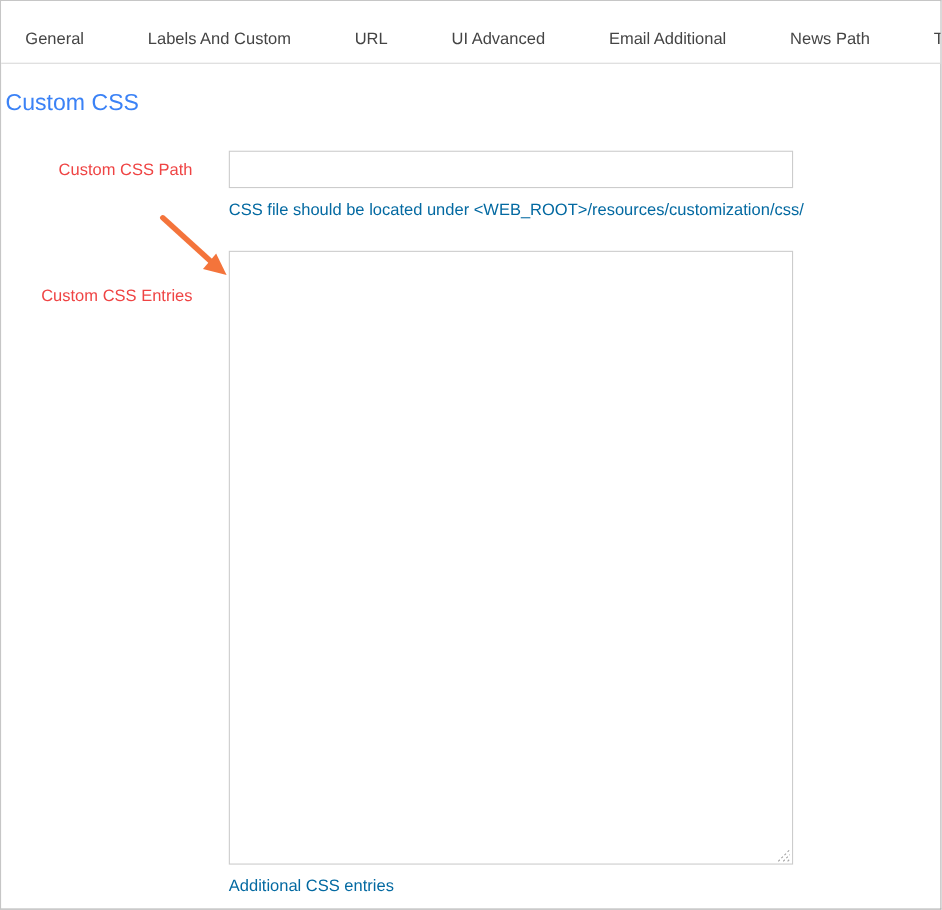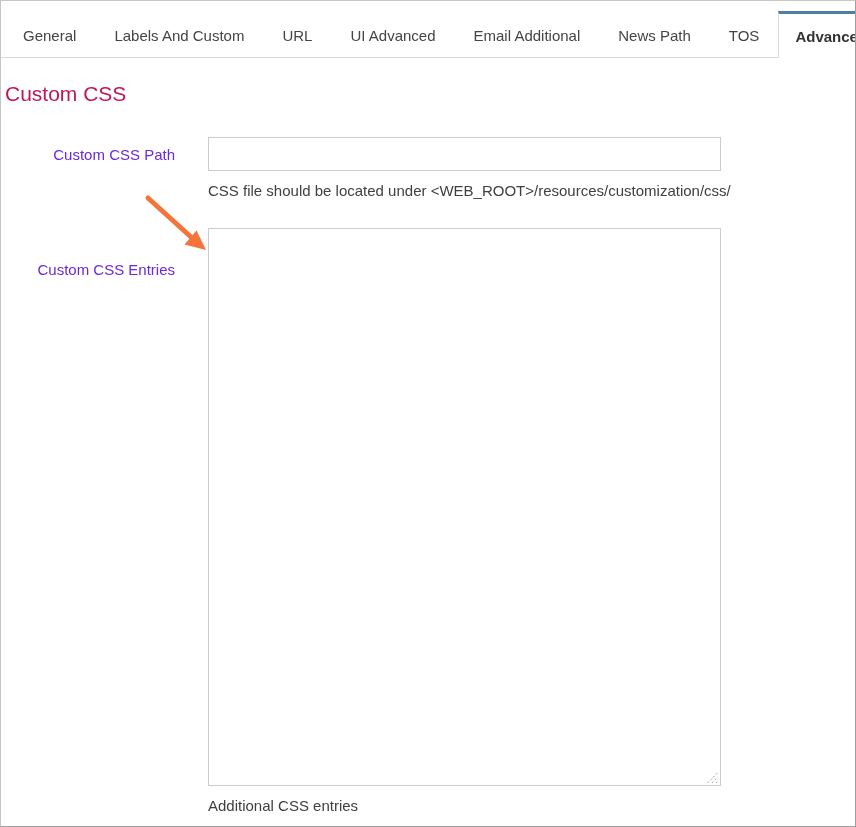--- a/index.html
+++ b/index.html
@@ -20,20 +20,21 @@
   
   .tabbar {
     position: absolute;
     top: 0; left: 0; right: 0;
     height: 57px;
     border-bottom: 1px solid #d9d9d9;
     display: flex;
     align-items: center;
     padding: 12px 0 0 3px;
     background: #ffffff;
+    gap: 20px;
   }
   .tab {
     padding: 0 19px;
     font-size: 15px;
     color: #444444;
     white-space: nowrap;
     cursor: pointer;
   }
   .tab.active {
     align-self: flex-start;
@@ -49,30 +50,30 @@
     border-left: 1px solid #dcdcdc;
     border-right: 1px solid #dcdcdc;
   }
 
   
   .section-title {
     position: absolute;
     left: 4px; top: 81px;
     font-size: 21px;
     font-weight: 400;
-    color: #be185d;
+    color: #3b82f6;
   }
 
   .field-label {
     position: absolute;
     left: 0;
     width: 174px;
     text-align: right;
     font-size: 15px;
-    color: #6d28d9;
+    color: #ef4444;
   }
   .label-path    { top: 145px; }
   .label-entries { top: 237px; margin-top: 23px; }
 
   .text-input {
     position: absolute;
     left: 207px; top: 136px;
     width: 513px; height: 34px;
     border: 1px solid #cccccc;
     background: #ffffff;
@@ -80,21 +81,21 @@
     font-size: 15px;
     color: #333333;
     padding: 0 8px;
     outline: none;
   }
 
   .helper {
     position: absolute;
     left: 207px;
     font-size: 15px;
-    color: #404040;
+    color: #0369a1;
     white-space: nowrap;
   }
   .helper-path    { top: 181px; }
   .helper-entries { top: 796px; text-align: right; }
 
   .css-textarea {
     position: absolute;
     left: 207px; top: 227px;
     width: 513px; height: 558px;
     border: 1px solid #cccccc;

